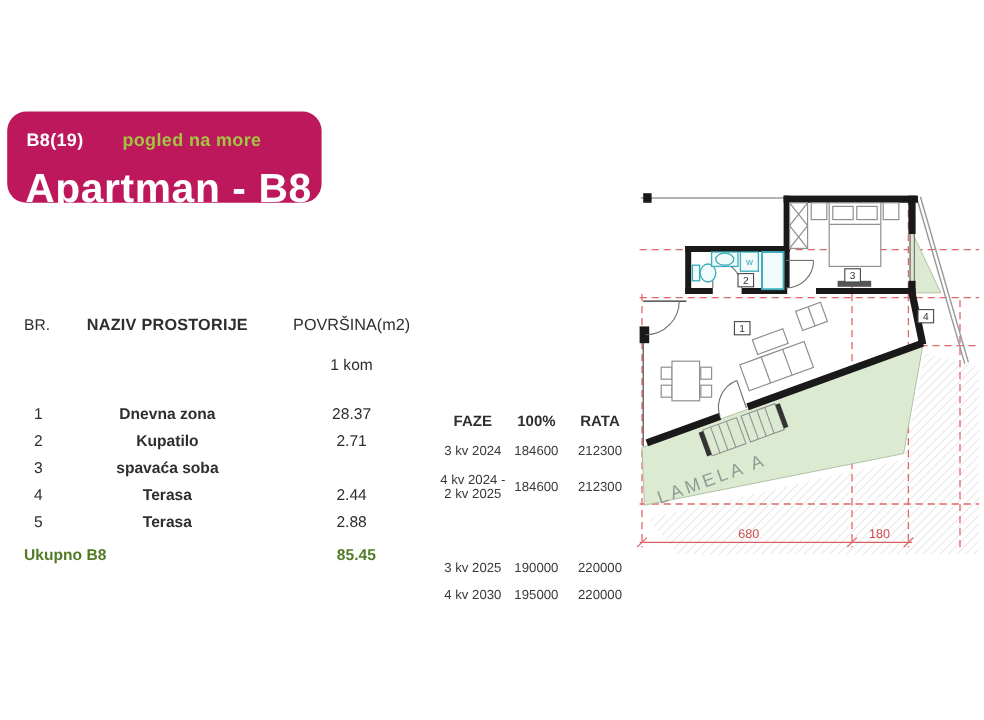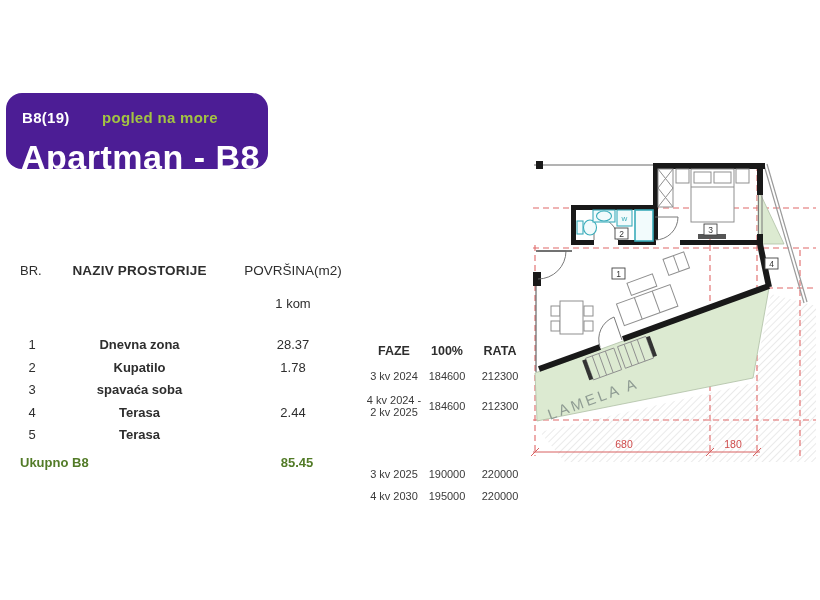--- a/index.html
+++ b/index.html
@@ -5,21 +5,21 @@
   html,body{margin:0;padding:0;}
   body{
     width:820px;height:600px;position:relative;overflow:hidden;
     background:#ffffff;
     font-family:"Liberation Sans","DejaVu Sans",sans-serif;
     color:#2e2e2e;
   }
   
   .header-card{
     position:absolute;left:6px;top:93px;width:262px;height:76px;
-    background:#4c1d95;border-radius:16px;
+    background:#be185d;border-radius:16px;
   }
   .hc-code{position:absolute;left:16px;top:16px;font-size:15px;font-weight:700;color:#ffffff;letter-spacing:.3px;}
   .hc-view{position:absolute;left:96px;top:16px;font-size:15px;font-weight:700;color:#a3c342;letter-spacing:.3px;}
   .hc-title{position:absolute;left:15px;top:45px;font-size:34px;font-weight:700;color:#ffffff;letter-spacing:.5px;}
 
   
   .room-table{position:absolute;left:12px;top:262px;width:350px;font-size:13px;}
   .rt-row{display:flex;height:22.5px;line-height:22.5px;}
   .rt-head{height:18px;line-height:18px;margin-bottom:0;}
   .c-br{width:40px;text-align:center;}
@@ -71,34 +71,35 @@
   </div>
   <div class="rt-body">
     <div class="rt-row">
       <span class="c-br">1</span>
       <span class="c-name">Dnevna zona</span>
       <span class="c-area">28.37</span>
     </div>
     <div class="rt-row">
       <span class="c-br">2</span>
       <span class="c-name">Kupatilo</span>
-      <span class="c-area">1.78</span>
+      <span class="c-area">2.71</span>
     </div>
     <div class="rt-row">
       <span class="c-br">3</span>
       <span class="c-name">spavaća soba</span>
     </div>
     <div class="rt-row">
       <span class="c-br">4</span>
       <span class="c-name">Terasa</span>
       <span class="c-area">2.44</span>
     </div>
     <div class="rt-row">
       <span class="c-br">5</span>
       <span class="c-name">Terasa</span>
+      <span class="c-area">2.88</span>
     </div>
   </div>
   <div class="rt-total">
     <span class="c-label">Ukupno B8</span>
     <span class="c-area">85.45</span>
   </div>
 </div>
 
 <div class="price-table">
   <div class="pt-row pt-head">

